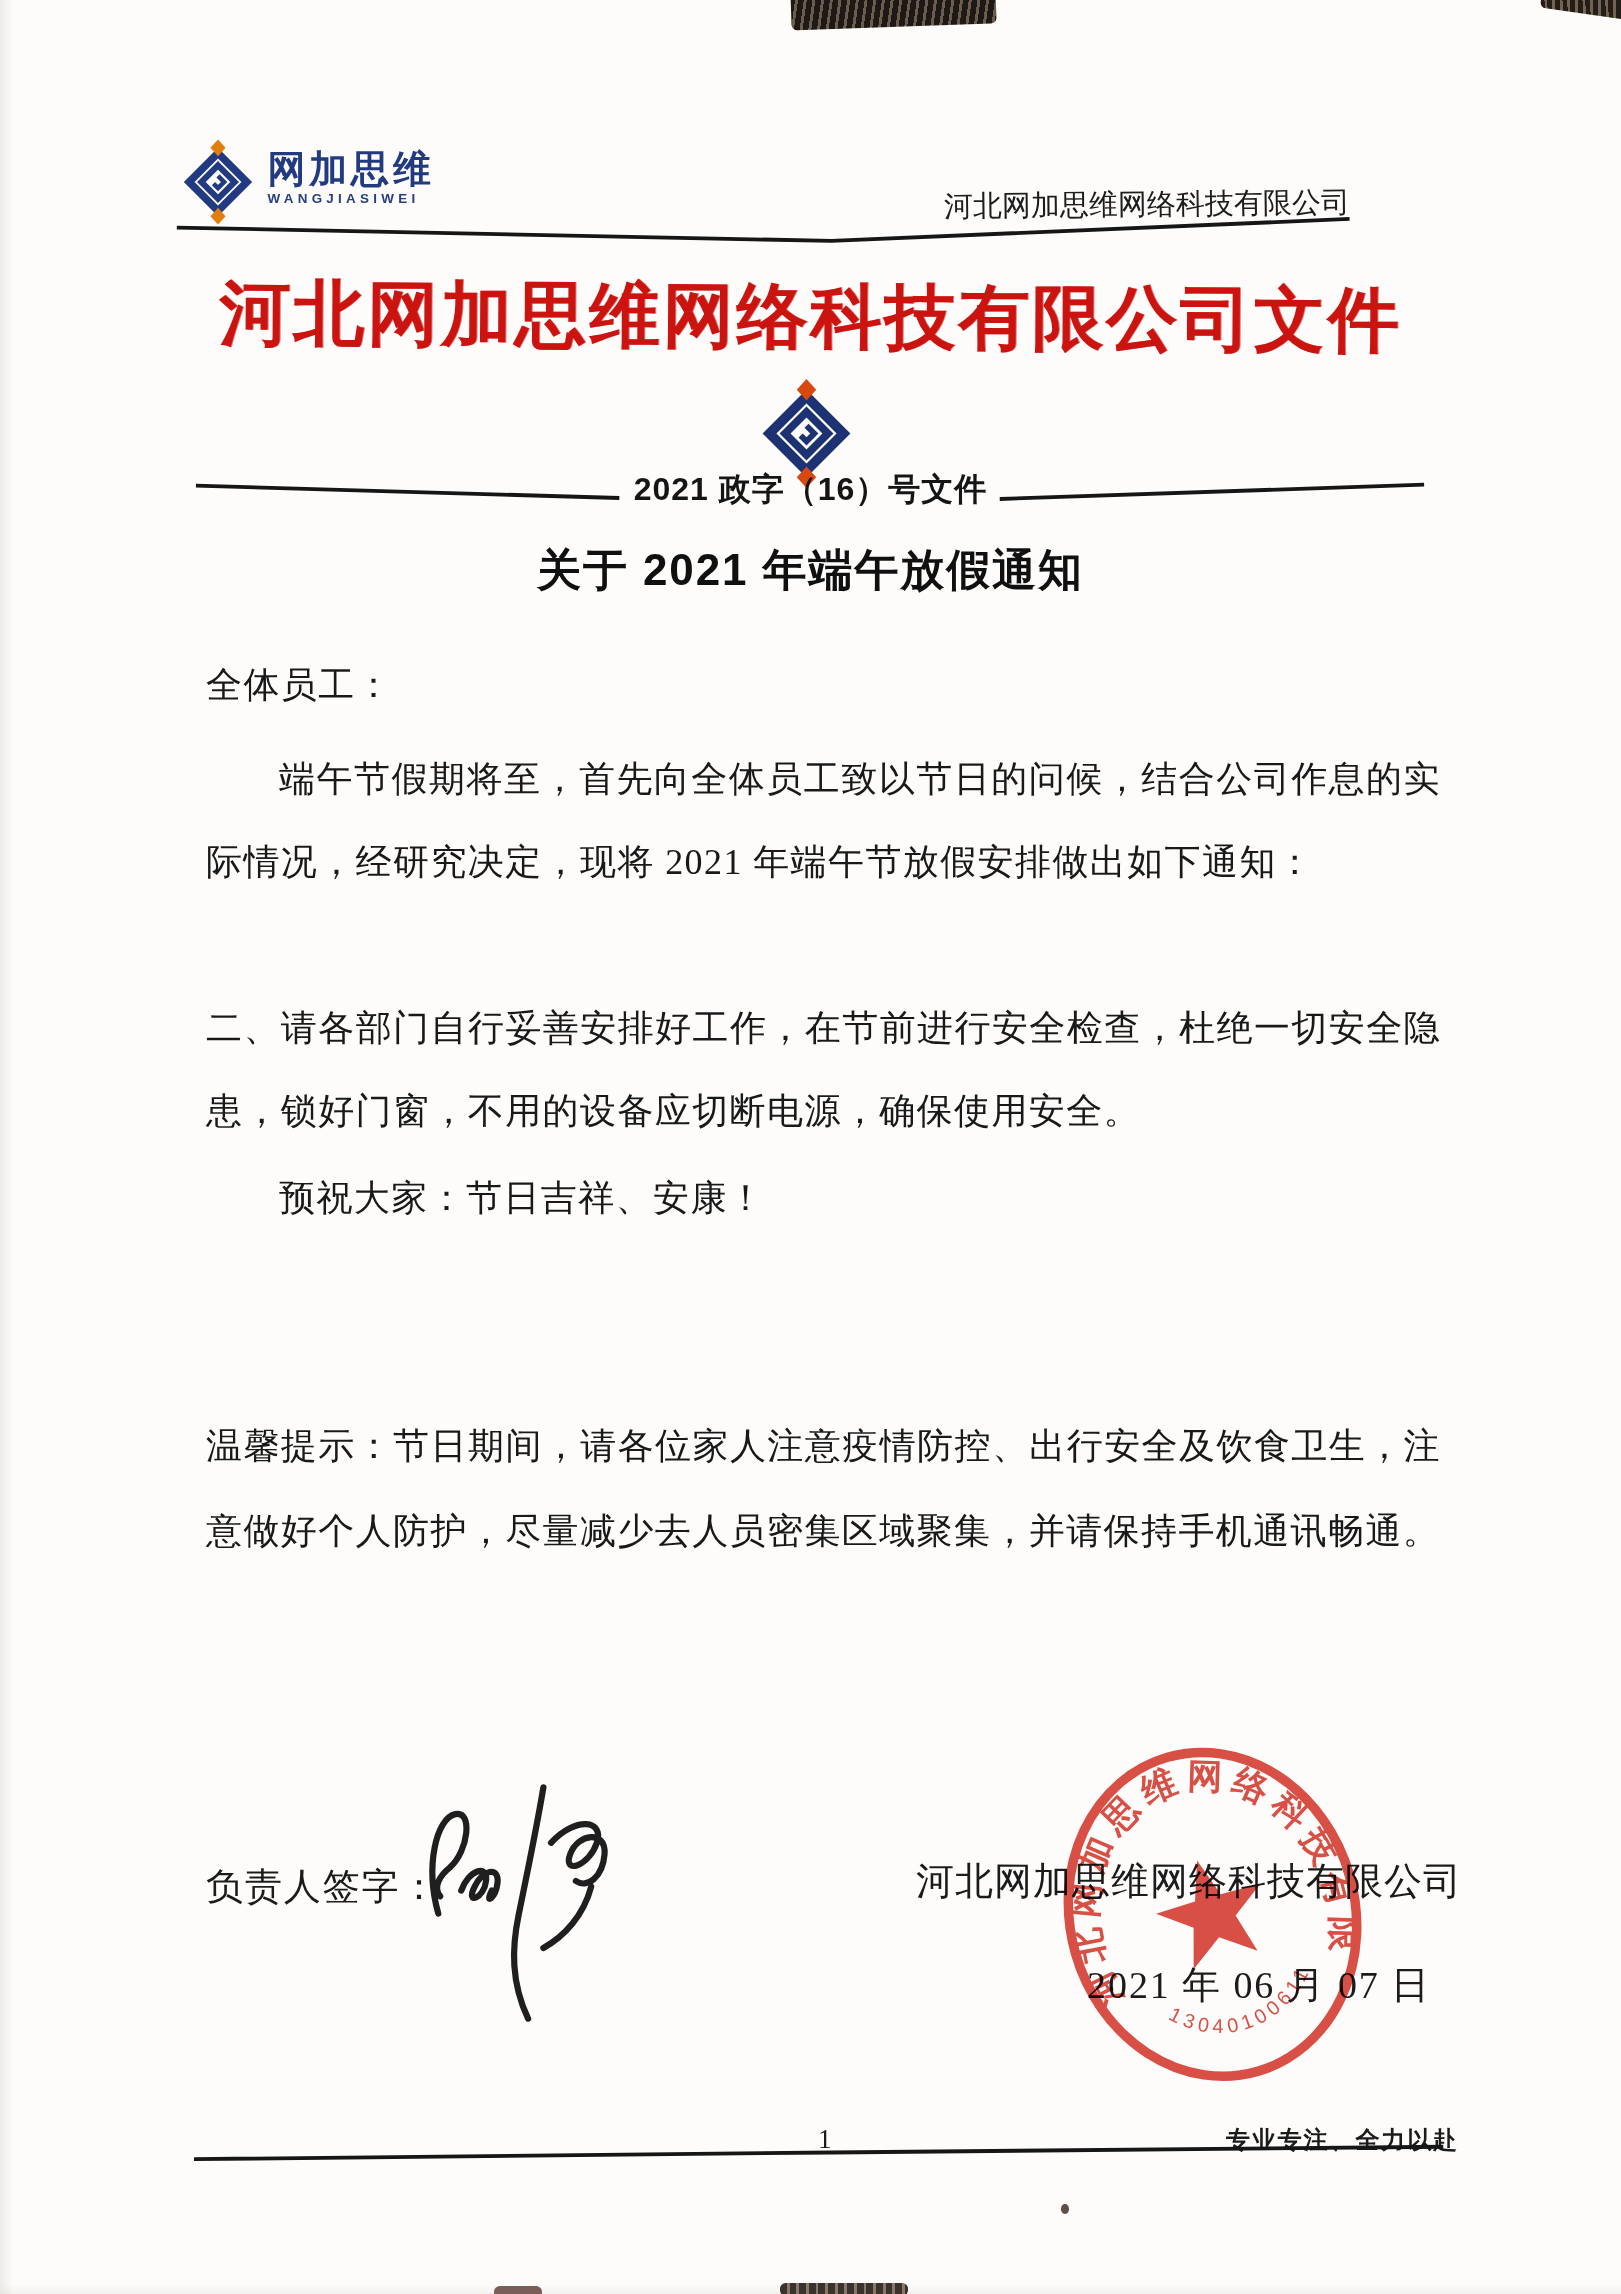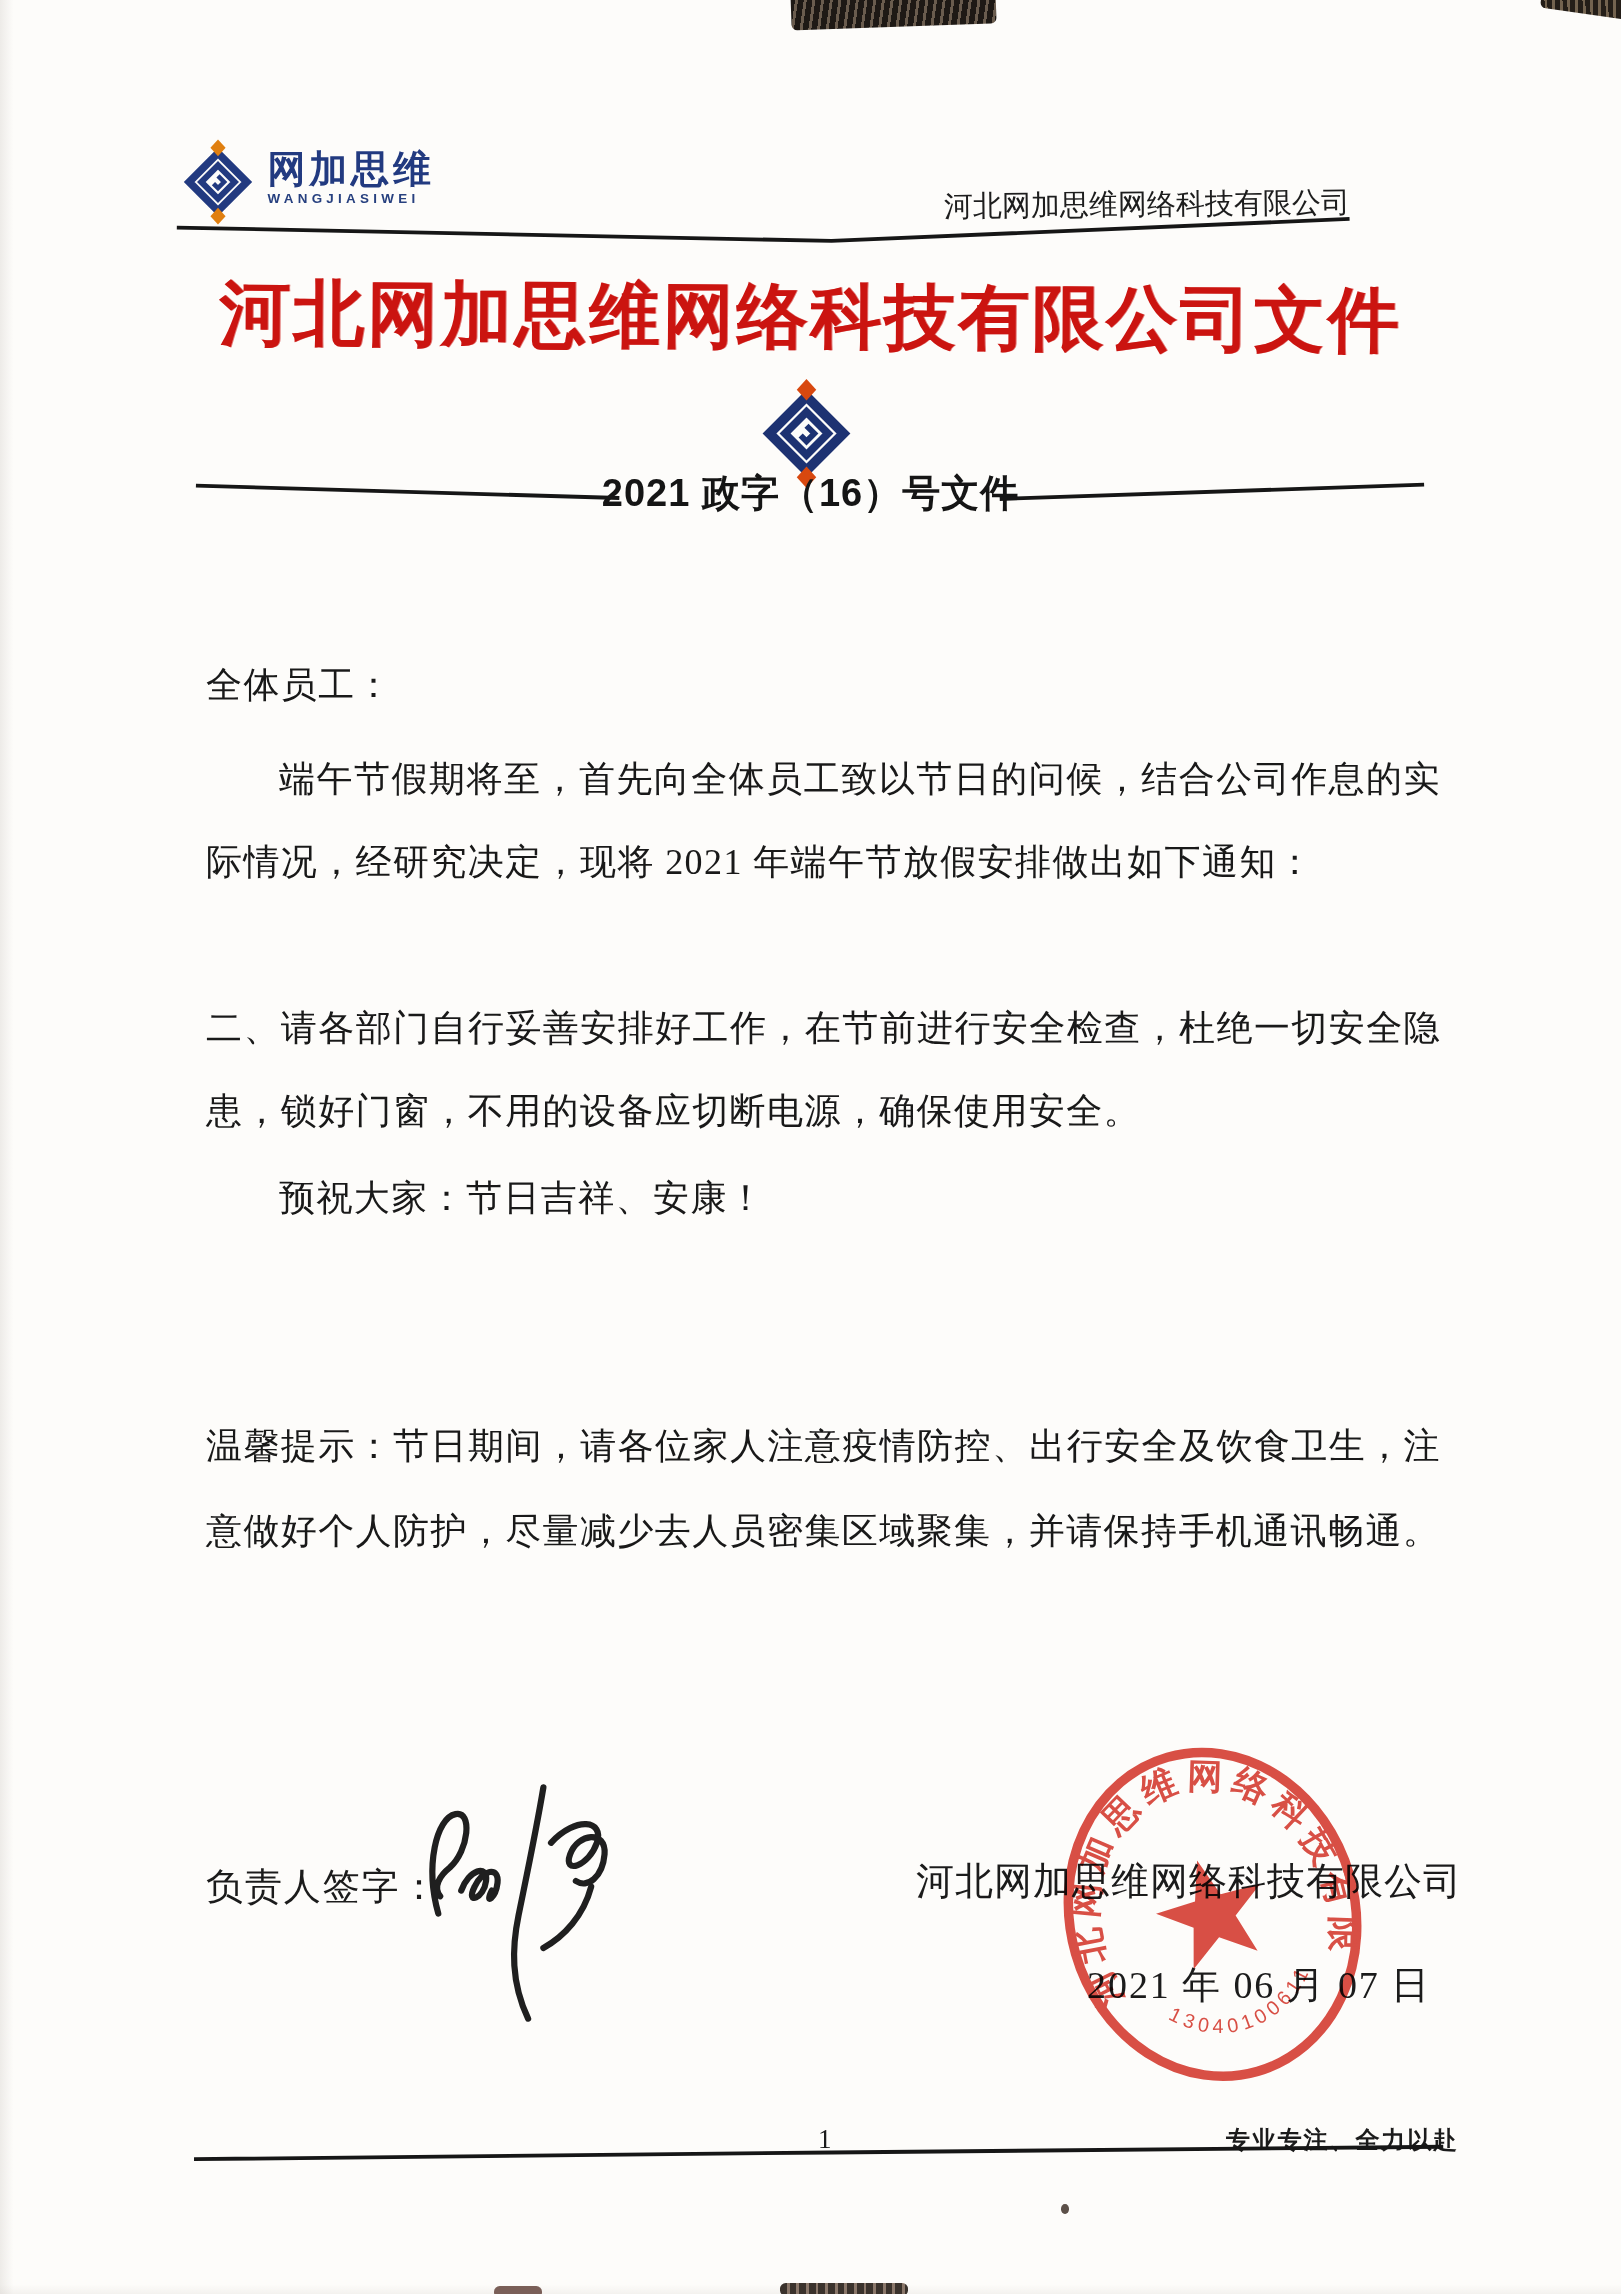--- a/index.html
+++ b/index.html
@@ -44,21 +44,21 @@
 
   
   .red-title { left:0; top:270px; width:100%; text-align:center;
                font-family:"Liberation Sans","DejaVu Sans",sans-serif;
                font-size:71px; font-weight:bold; letter-spacing:2.9px;
                color:#cb1410; transform:rotate(.35deg);
                text-shadow:1px 0 0 rgba(203,20,16,.55); }
   .center-logo { left:755px; top:377px; width:103px; height:113px; }
   .doc-number { left:0; top:468px; width:100%; text-align:center;
                 font-family:"Liberation Sans","DejaVu Sans",sans-serif;
-                font-size:38px; font-weight:bold; letter-spacing:1px; color:#151515; }
+                font-size:32px; font-weight:bold; letter-spacing:1px; color:#151515; }
   .subject { left:0; top:541px; width:100%; text-align:center;
              font-family:"Liberation Sans","DejaVu Sans",sans-serif;
              font-size:44px; font-weight:bold; letter-spacing:1.9px; color:#101010; }
 
   
   .bodyline { left:206px; width:1235px; font-size:36px; letter-spacing:1.4px;
               white-space:nowrap; color:#191919; }
   .bodyline.just { white-space:normal; text-align:justify; text-align-last:justify; }
   .bodyline.indent { padding-left:73px; }
   .L0 { top:661px; }
@@ -115,20 +115,21 @@
   <svg class="abs center-logo" viewBox="0 0 100 116">
     <polygon points="50,20 88,58 50,96 12,58" fill="none" stroke="#1d3272" stroke-width="10"></polygon>
     <polygon points="50,36 72,58 50,80 28,58" fill="none" stroke="#1d3272" stroke-width="8"></polygon>
     <polyline points="50,50 58,58 50,66 44,60" fill="none" stroke="#1d3272" stroke-width="6"></polyline>
     <polygon points="50,2 60,13 50,24 40,13" fill="#d8480f"></polygon>
     <polygon points="50,92 60,103 50,114 40,103" fill="#d8480f"></polygon>
   </svg>
 
   <div class="abs doc-number">2021 政字（16）号文件</div>
 
+  <div class="abs subject">关于 2021 年端午放假通知</div>
 
   <div class="abs bodyline L1 just indent">端午节假期将至，首先向全体员工致以节日的问候，结合公司作息的实</div>
   <div class="abs bodyline L0">全体员工：</div>
   <div class="abs bodyline L2">际情况，经研究决定，现将 2021 年端午节放假安排做出如下通知：</div>
   <div class="abs bodyline L5">患，锁好门窗，不用的设备应切断电源，确保使用安全。</div>
   <div class="abs bodyline L4 just">二、请各部门自行妥善安排好工作，在节前进行安全检查，杜绝一切安全隐</div>
   <div class="abs bodyline L6 indent">预祝大家：节日吉祥、安康！</div>
   <div class="abs bodyline L8">意做好个人防护，尽量减少去人员密集区域聚集，并请保持手机通讯畅通。</div>
   <div class="abs bodyline L7 just">温馨提示：节日期间，请各位家人注意疫情防控、出行安全及饮食卫生，注</div>
 

